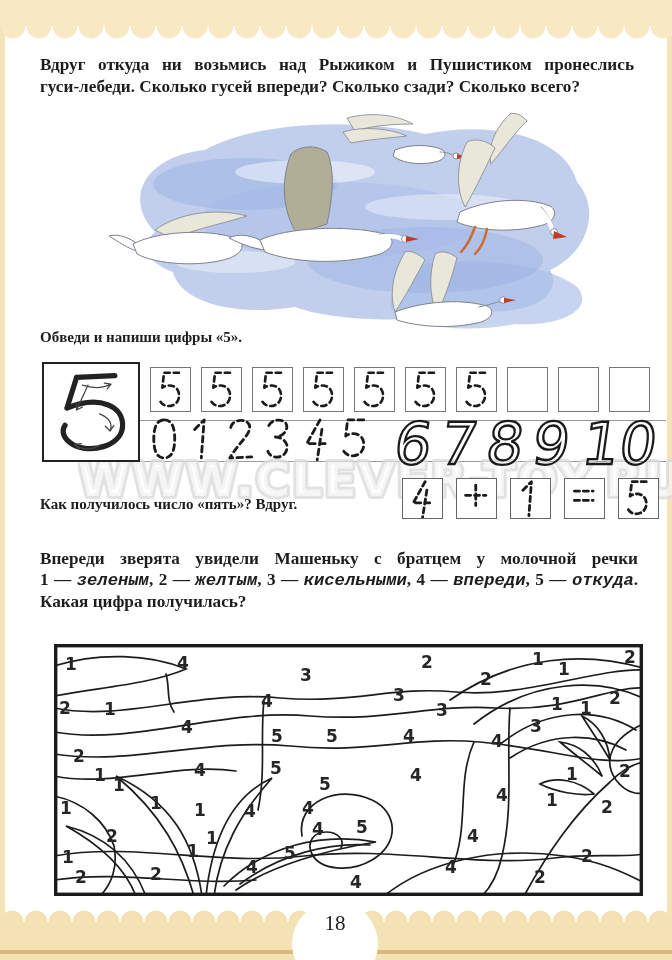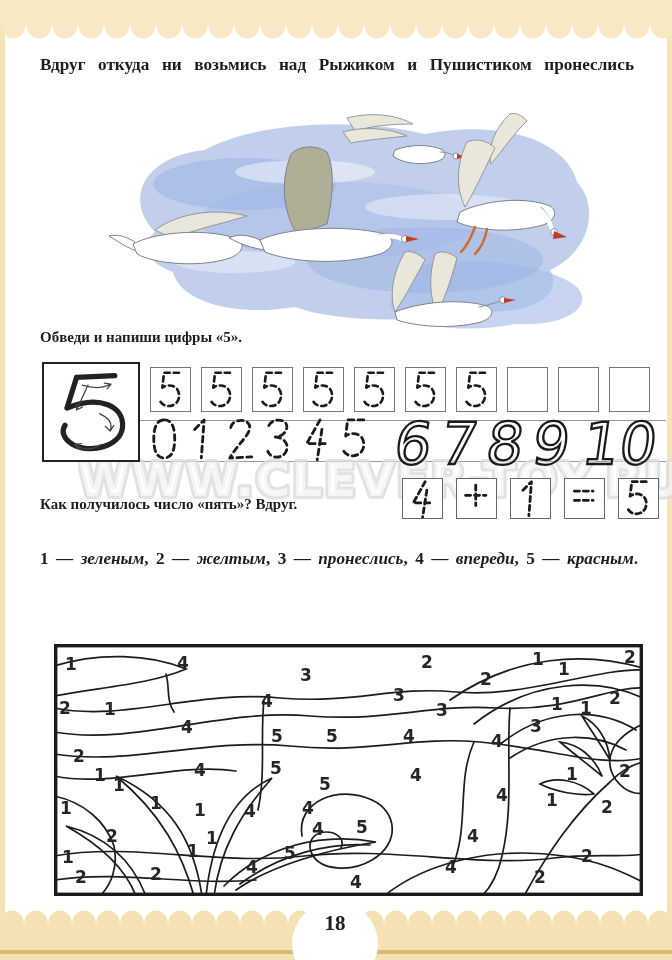--- a/index.html
+++ b/index.html
@@ -12,30 +12,30 @@
   .band-top::after{content:"";position:absolute;left:0;right:0;top:26px;height:13px;
      background-image:radial-gradient(circle at 13px 0px,#f8e9c4 12px,rgba(0,0,0,0) 12.8px);
      background-size:26px 13px;}
   .band-bottom{position:absolute;left:0;right:0;top:922px;height:38px;background:#f5e2b4;z-index:2;}
   .band-bottom::before{content:"";position:absolute;left:0;right:0;top:-12px;height:12px;
      background-image:radial-gradient(circle at 12px 12px,#f5e2b4 11px,rgba(0,0,0,0) 11.8px);
      background-size:24px 12px;}
   .band-edge{position:absolute;left:0;right:0;top:950px;height:4px;background:#d9b87c;z-index:3;}
   .pagenum-bump{position:absolute;left:292px;top:901px;width:86px;height:86px;border-radius:50%;
      background:#fff;z-index:4;text-align:center;}
-  .pagenum-bump span{display:inline-block;margin-top:10px;font-size:21px;font-weight:bold;color:#222;}
+  .pagenum-bump span{display:inline-block;margin-top:10px;font-size:21px;font-weight:normal;color:#222;}
   
   .para{position:absolute;font-weight:bold;font-size:17.2px;line-height:22px;}
   .jline{text-align:justify;text-align-last:justify;}
   .p1{left:40px;top:54px;width:594px;}
   .p2{left:40px;top:548px;width:598px;line-height:21px;}
   .caption{position:absolute;font-weight:bold;font-size:15px;}
   .cap1{left:40px;top:329px;}
   .cap2{left:40px;top:496px;}
-  .colorword{font-style:italic;}
+  .colorword{font-style:italic;font-family:Liberation Mono, monospace;}
   
   .illustration{position:absolute;left:95px;top:112px;width:577px;height:226px;}
   
   .wm{position:absolute;left:78px;top:448px;z-index:3;pointer-events:none;opacity:.8;}
   .wmt{font-family:"DejaVu Sans",sans-serif;font-weight:bold;font-size:47px;letter-spacing:2px;
        fill:#ffffff;fill-opacity:.65;stroke:#dcdcdc;stroke-width:6;paint-order:stroke;stroke-linejoin:round;}
   
   .bigbox{position:absolute;left:42px;top:362px;width:94px;height:96px;border:2.2px solid #222;background:#fff;z-index:4;}
   .trace-row{position:absolute;left:150px;top:367px;width:500px;height:43px;display:flex;justify-content:space-between;z-index:4;}
   .tbox{width:39px;height:43px;border:1.4px solid #777;background:#fff;}
@@ -84,20 +84,21 @@
 <div class="page">
 
   <div class="strip left"></div>
   <div class="strip right"></div>
   <div class="band-top"></div>
   <div class="band-bottom"></div>
   <div class="band-edge"></div>
 
   <div class="para p1">
     <div class="jline">Вдруг откуда ни возьмись над Рыжиком и Пушистиком пронеслись</div>
+    <div>гуси-лебеди. Сколько гусей впереди? Сколько сзади? Сколько всего?</div>
   </div>
 
   <div class="illustration">
     <svg width="577" height="226" viewBox="0 0 577 226">
       <path d="M60,120 C30,90 45,45 110,38 C160,10 260,5 330,22 C400,8 470,25 482,70 C505,95 495,140 455,158 C470,185 430,205 380,198 C330,212 240,210 200,195 C140,205 85,190 78,160 C50,150 45,132 60,120 Z" fill="#a9bde6" opacity="0.72"></path>
       <path d="M300,160 C360,140 452,150 482,175 C500,195 470,215 420,212 C370,222 310,215 295,195 Z" fill="#a9bde6" opacity="0.66"></path>
       <ellipse cx="150" cy="72" rx="92" ry="26" fill="#8fa8de" opacity="0.38"></ellipse>
       <ellipse cx="330" cy="148" rx="118" ry="33" fill="#8fa8de" opacity="0.34"></ellipse>
       <ellipse cx="245" cy="108" rx="140" ry="38" fill="#9db3e3" opacity="0.30"></ellipse>
       <ellipse cx="210" cy="60" rx="70" ry="12" fill="#ffffff" opacity="0.45"></ellipse>
@@ -228,21 +229,23 @@
         </svg></div>
       <div class="ebox"><svg width="39" height="39" viewBox="0 0 39 39">
           <use href="#deq" class="dash thick" transform="translate(6,1) scale(0.85)"></use>
         </svg></div>
       <div class="ebox"><svg width="39" height="39" viewBox="0 0 39 39">
           <use href="#d5" class="dash thick" transform="translate(6,1) scale(0.85)"></use>
         </svg></div>
     </div>
 
   <div class="para p2">
-    <div class="jline"><span><b>1</b> — <b class="colorword">зеленым</b>, </span><span><b>2</b> — <b class="colorword">желтым</b>, </span><span><b>3</b> — <b class="colorword">пронеслись</b>, </span><span><b>4</b> — <b class="colorword">впереди</b>, </span><span><b>5</b> — <b class="colorword">красным</b>.</span></div>
+    <div class="jline">Впереди зверята увидели Машеньку с братцем у молочной речки</div>
+    <div class="jline"><span><b>1</b> — <b class="colorword">зеленым</b>, </span><span><b>2</b> — <b class="colorword">желтым</b>, </span><span><b>3</b> — <b class="colorword">кисельными</b>, </span><span><b>4</b> — <b class="colorword">впереди</b>, </span><span><b>5</b> — <b class="colorword">откуда</b>.</span></div>
+    <div>Какая цифра получилась?</div>
   </div>
 
   <div class="puzzle">
     <svg width="589" height="252" viewBox="0 0 589 252">
       <g class="pc">
         <path d="M0,22 C45,8 96,10 132,25 C94,41 46,43 0,52"></path>
         <path d="M112,30 C116,44 112,56 120,68"></path>
         <path d="M0,64 C70,78 142,46 226,54 C302,60 336,42 402,48 C472,54 542,24 589,26"></path>
         <path d="M0,88 C80,102 166,64 256,72 C336,78 374,60 442,64 C516,68 556,42 589,44"></path>
         <path d="M396,56 C462,10 532,8 589,24"></path>

